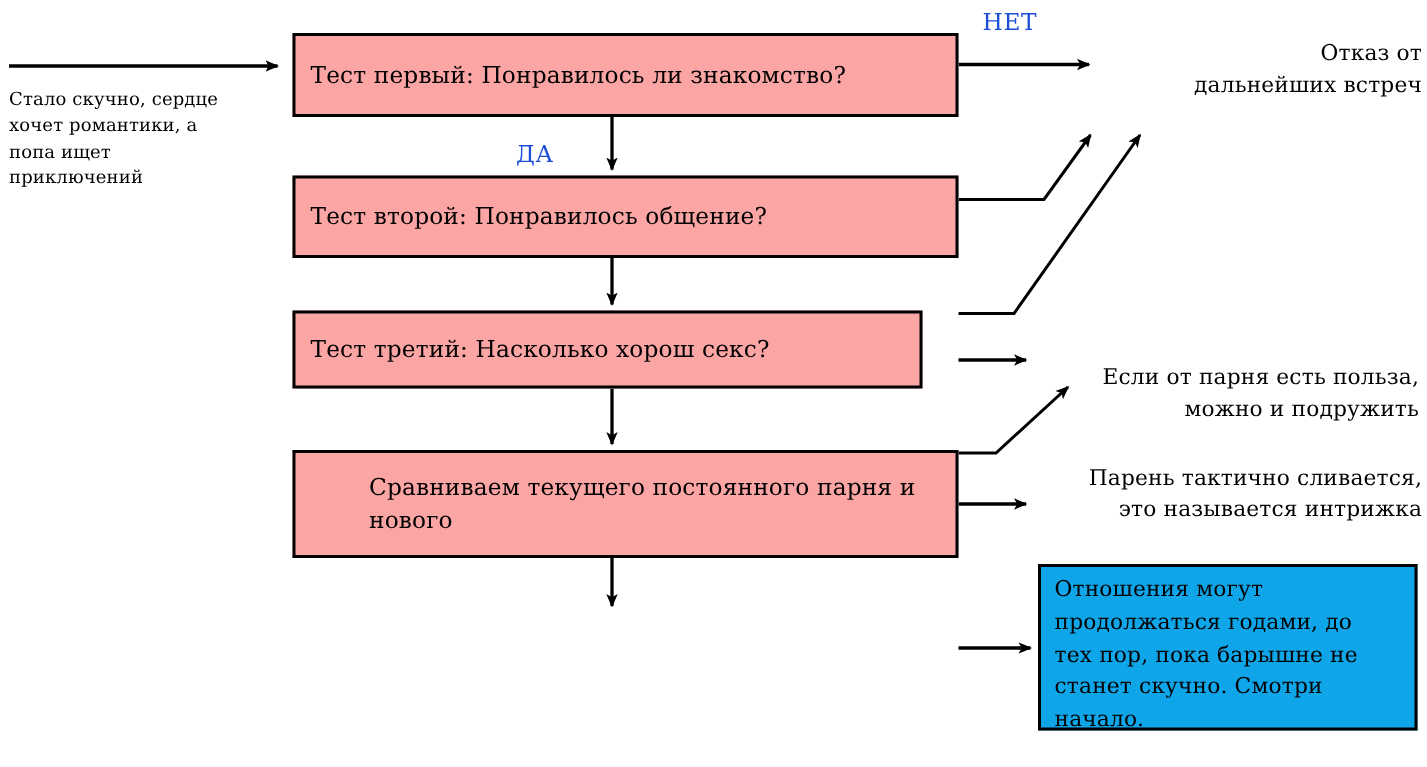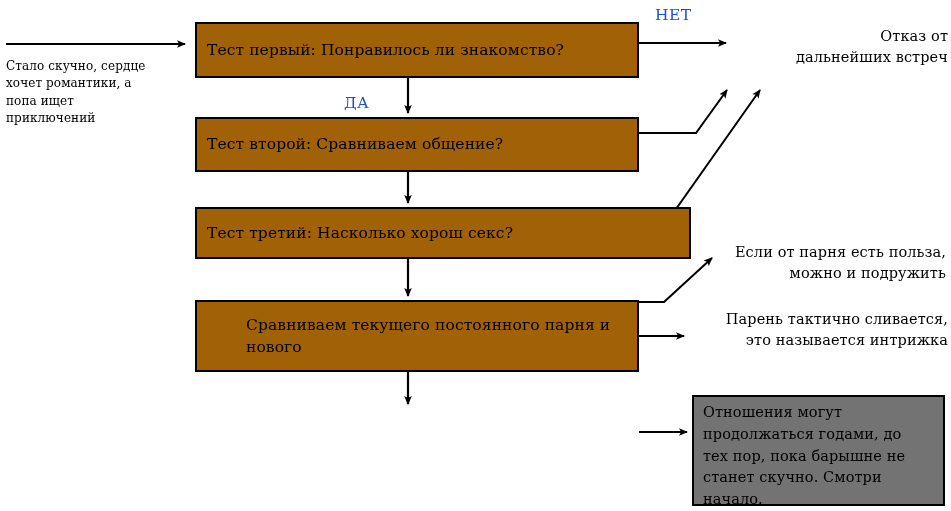--- a/index.html
+++ b/index.html
@@ -22,21 +22,21 @@
     left: 0;
     top: 0;
     width: 951px;
     height: 511px;
     pointer-events: none;
   }
   .node {
     position: absolute;
     box-sizing: border-box;
     border: 2px solid #000000;
-    background: #a16207;
+    background: #fca5a5;
     display: flex;
     align-items: center;
     justify-content: flex-end;
   }
   .node .txt {
     display: block;
     width: 100%;
     padding: 0 10px;
     font-size: 15.5px;
     line-height: 1.45;
@@ -63,28 +63,27 @@
   .edge-label {
     position: absolute;
     font-size: 15.5px;
     color: #1d4ed8;
     letter-spacing: 0.4px;
   }
   .outcome-box {
     position: absolute;
     box-sizing: border-box;
     border: 2px solid #000000;
-    background: #737373;
+    background: #0ea5e9;
     padding: 5px 8px 6px 9px;
     font-size: 14.5px;
     line-height: 1.5;
     color: #000000;
     white-space: pre-line;
     letter-spacing: 0.1px;
-    margin-top: 19px;
   }
 </style>
 </head>
 <body>
 
 <div id="canvas">
 
   <svg class="wires" viewBox="0 0 951 511" xmlns="http://www.w3.org/2000/svg">
     <defs>
       <marker id="ah" markerWidth="9" markerHeight="9" refX="8" refY="4.2" orient="auto" markerUnits="userSpaceOnUse">
@@ -144,24 +143,24 @@
   <div class="caption" style="left:6px; top:58px; width:180px;">Стало скучно, сердце
 хочет романтики, а
 попа ищет
 приключений</div>
 
   <div class="node" style="left:195px; top:22px; width:444px; height:56px;">
     <span class="txt">Тест первый: Понравилось ли знакомство?</span>
   </div>
 
   <div class="node" style="left:195px; top:117px; width:444px; height:55px;">
-    <span class="txt">Тест второй: Сравниваем общение?</span>
+    <span class="txt">Тест второй: Понравилось общение?</span>
   </div>
 
-  <div class="node" style="left:195px; top:207px; width:496px; height:52px;">
+  <div class="node" style="left:195px; top:207px; width:420px; height:52px;">
     <span class="txt">Тест третий: Насколько хорош секс?</span>
   </div>
 
   <div class="node" style="left:195px; top:300px; width:444px; height:72px;padding-left:39px;">
     <span class="txt">Сравниваем текущего постоянного парня и нового</span>
   </div>
 
 
   <div class="edge-label" style="left:655px; top:6px;">НЕТ</div>
 

